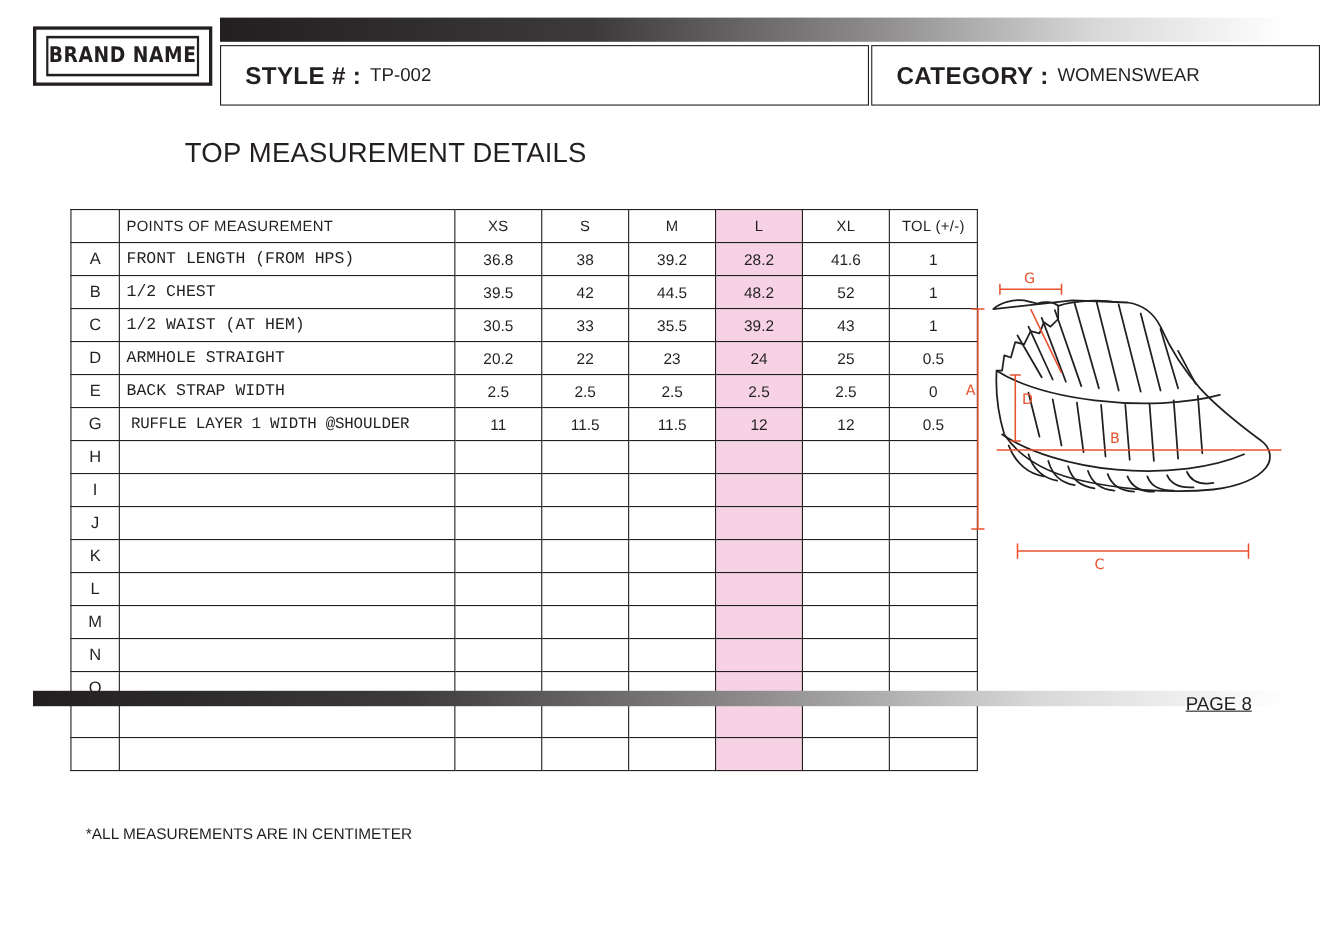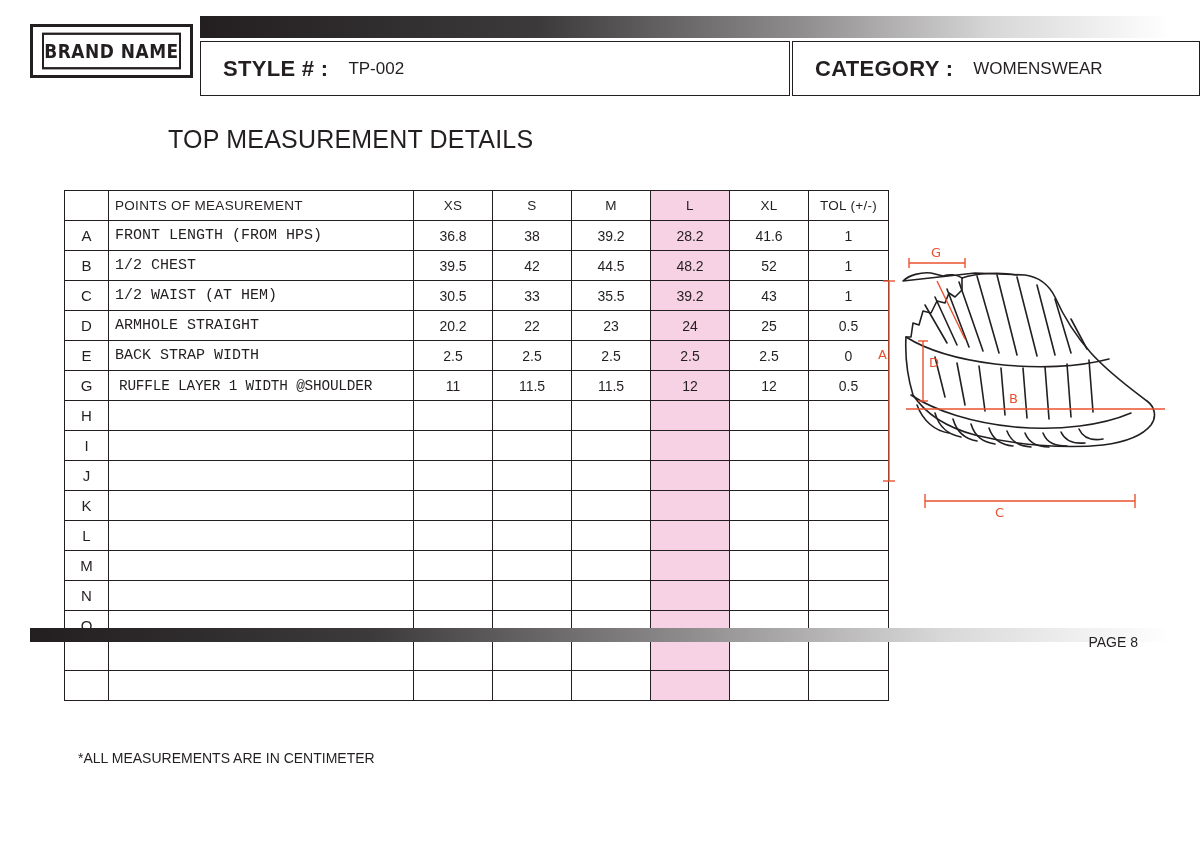--- a/index.html
+++ b/index.html
@@ -76,21 +76,21 @@
   }
   .field-label {
     font-weight: bold;
     font-size: 22px;
     letter-spacing: 0.3px;
     color: #231f20;
     white-space: nowrap;
   }
   .field-value {
     font-size: 17px;
-    margin-left: 20px;
+    margin-left: 8px;
     color: #231f20;
     white-space: nowrap;
   }
 
   
   .page-title {
     position: absolute;
     left: 168px; top: 125px;
     font-size: 25px;
     font-weight: normal;
@@ -153,22 +153,23 @@
   
   .footer-gradient {
     position: absolute;
     left: 30px; bottom: 22px;
     width: 1140px; height: 14px;
     background: linear-gradient(to right, #231f20 0%, #3c3a3b 30%, #8f8d8e 58%, #d9d8d8 80%, #ffffff 100%);
   }
   .page-num {
     position: absolute;
     right: 62px; bottom: 14px;
-    font-size: 14px;
-    color: #231f20;
+    font-size: 17px;
+    color: #231f20;
+    text-decoration: underline;
   }
 </style>
 </head>
 <body>
 
 <div class="page">
 
   <div class="header-bar">
     <div class="header-gradient"></div>
 

